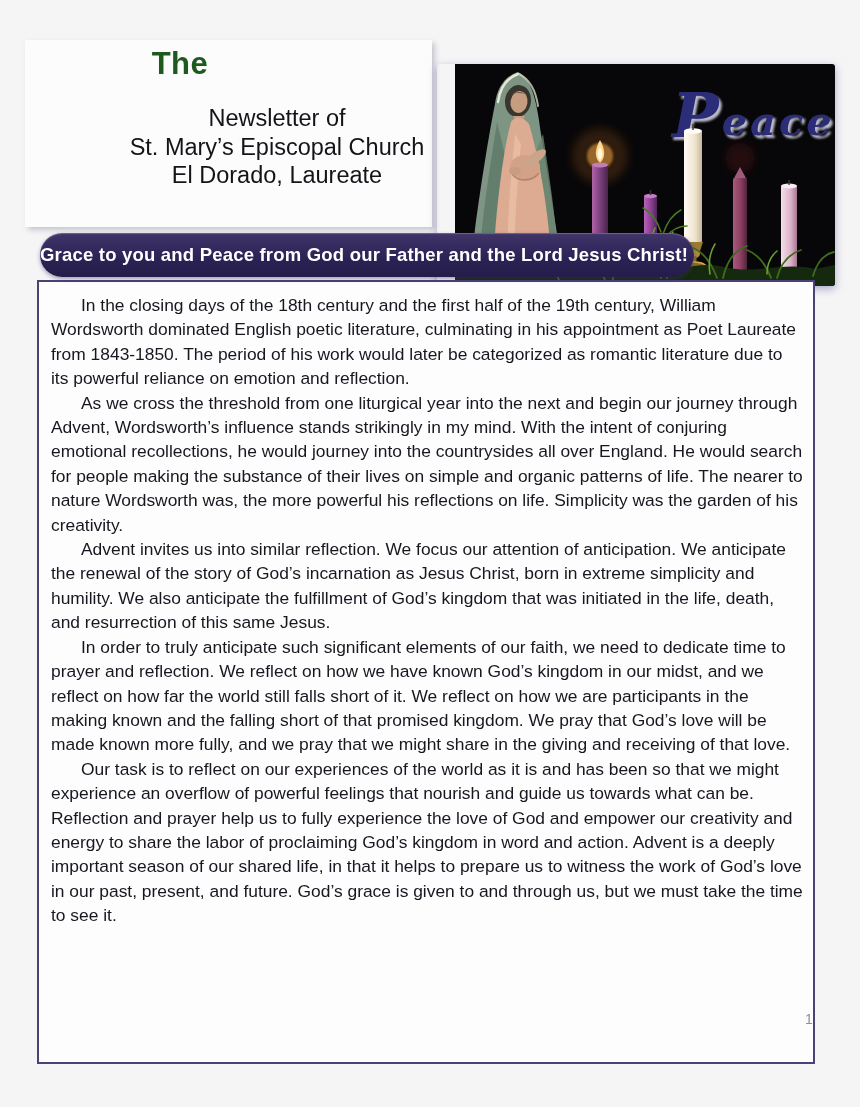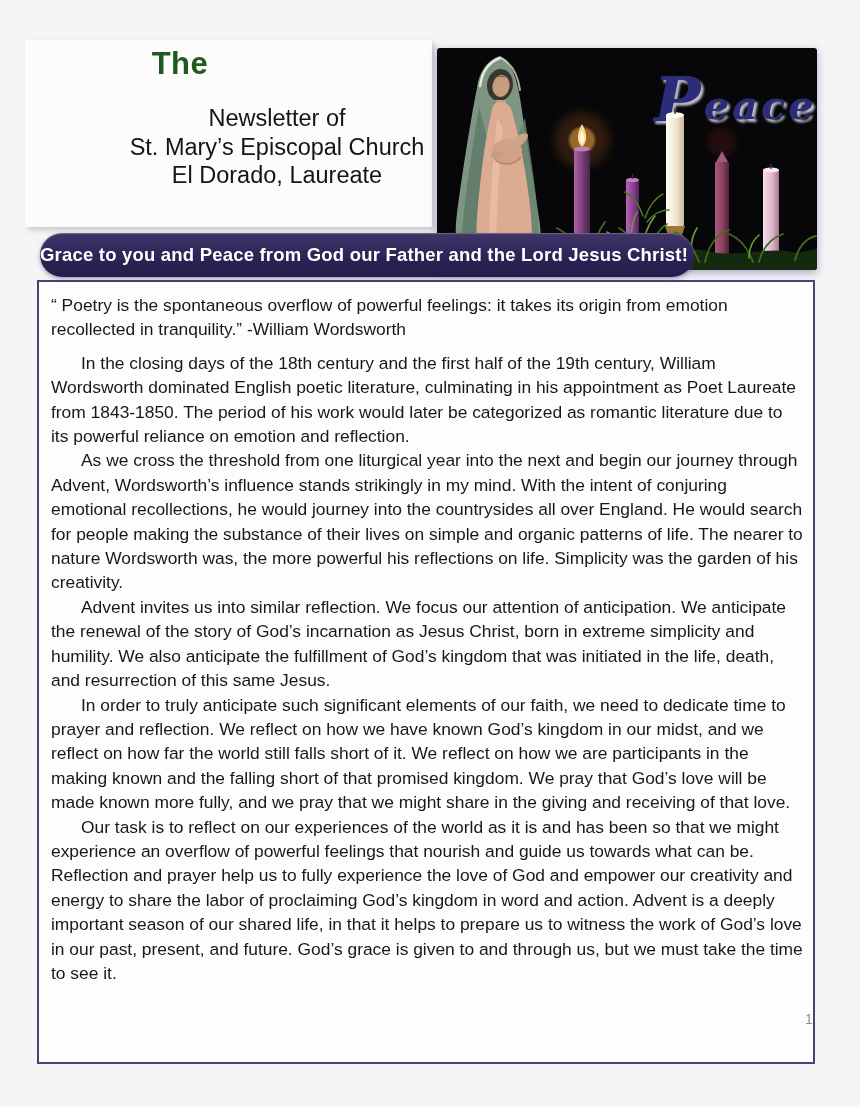--- a/index.html
+++ b/index.html
@@ -24,23 +24,23 @@
     text-shadow:1px 1px 0 #29512b,2px 2px 3px rgba(30,60,30,.45);
     white-space:nowrap;
   }
   .header-text{
     position:absolute;left:47px;top:104px;width:460px;text-align:center;z-index:2;
     font-size:23.5px;line-height:28.5px;color:#141418;
   }
   .header-text div{white-space:nowrap;}
   
   .advent-img{
-    position:absolute;left:437px;top:48px;width:380px;height:222px;
+    position:absolute;left:437px;top:64px;width:380px;height:222px;
     border-radius:3px;box-shadow:0 3px 8px rgba(110,100,165,.55);
-    overflow:hidden;z-index:1;
+    overflow:hidden;z-index:1;padding-left:18px;
   }
   .advent-img svg{display:block;width:100%;height:100%;}
   
   .banner{
     position:absolute;left:40px;top:233px;width:654px;height:44px;z-index:5;
     border-radius:23px;
     background:linear-gradient(180deg,#413569 0%,#2c2356 55%,#241c49 100%);
     box-shadow:0 2px 4px rgba(60,50,110,.45), inset 0 1px 1px rgba(255,255,255,.25);
     display:flex;align-items:center;justify-content:flex-start;
     color:#ffffff;font-size:18.5px;font-weight:600;letter-spacing:.2px;
@@ -208,21 +208,20 @@
         </g>
       </g>
     </svg>
   </div>
 
   <div class="banner">
     <span>Grace to you and Peace from God our Father and the Lord Jesus Christ!</span>
   </div>
 
   <div class="article">
-    <p class="quote">“ Poetry is the spontaneous overflow of powerful feelings: it takes its origin from emotion recollected in tranquility.”  -William Wordsworth</p>
     <p>In the closing days of the 18th century and the first half of the 19th century, William Wordsworth dominated English poetic literature, culminating in his appointment as Poet Laureate from 1843-1850. The period of his work would later be categorized as romantic literature due to its powerful reliance on emotion and reflection.</p>
     <p>As we cross the threshold from one liturgical year into the next and begin our journey through Advent, Wordsworth’s influence stands strikingly in my mind. With the intent of conjuring emotional recollections, he would journey into the countrysides all over England. He would search for people making the substance of their lives on simple and organic patterns of life. The nearer to nature Wordsworth was, the more powerful his reflections on life. Simplicity was the garden of his creativity.</p>
     <p>Advent invites us into similar reflection. We focus our attention of anticipation. We anticipate the renewal of the story of God’s incarnation as Jesus Christ, born in extreme simplicity and humility. We also anticipate the fulfillment of God’s kingdom that was initiated in the life, death, and resurrection of this same Jesus.</p>
     <p>In order to truly anticipate such significant elements of our faith, we need to dedicate time to prayer and reflection. We reflect on how we have known God’s kingdom in our midst, and we reflect on how far the world still falls short of it. We reflect on how we are participants in the making known and the falling short of that promised kingdom. We pray that God’s love will be made known more fully, and we pray that we might share in the giving and receiving of that love.</p>
     <p>Our task is to reflect on our experiences of the world as it is and has been so that we might experience an overflow of powerful feelings that nourish and guide us towards what can be. Reflection and prayer help us to fully experience the love of God and empower our creativity and energy to share the labor of proclaiming God’s kingdom in word and action. Advent is a deeply important season of our shared life, in that it helps to prepare us to witness the work of God’s love in our past, present, and future. God’s grace is given to and through us, but we must take the time to see it.</p>
     <div class="closing">
     </div>
   </div>
 
   <div class="pagenum">1</div>

